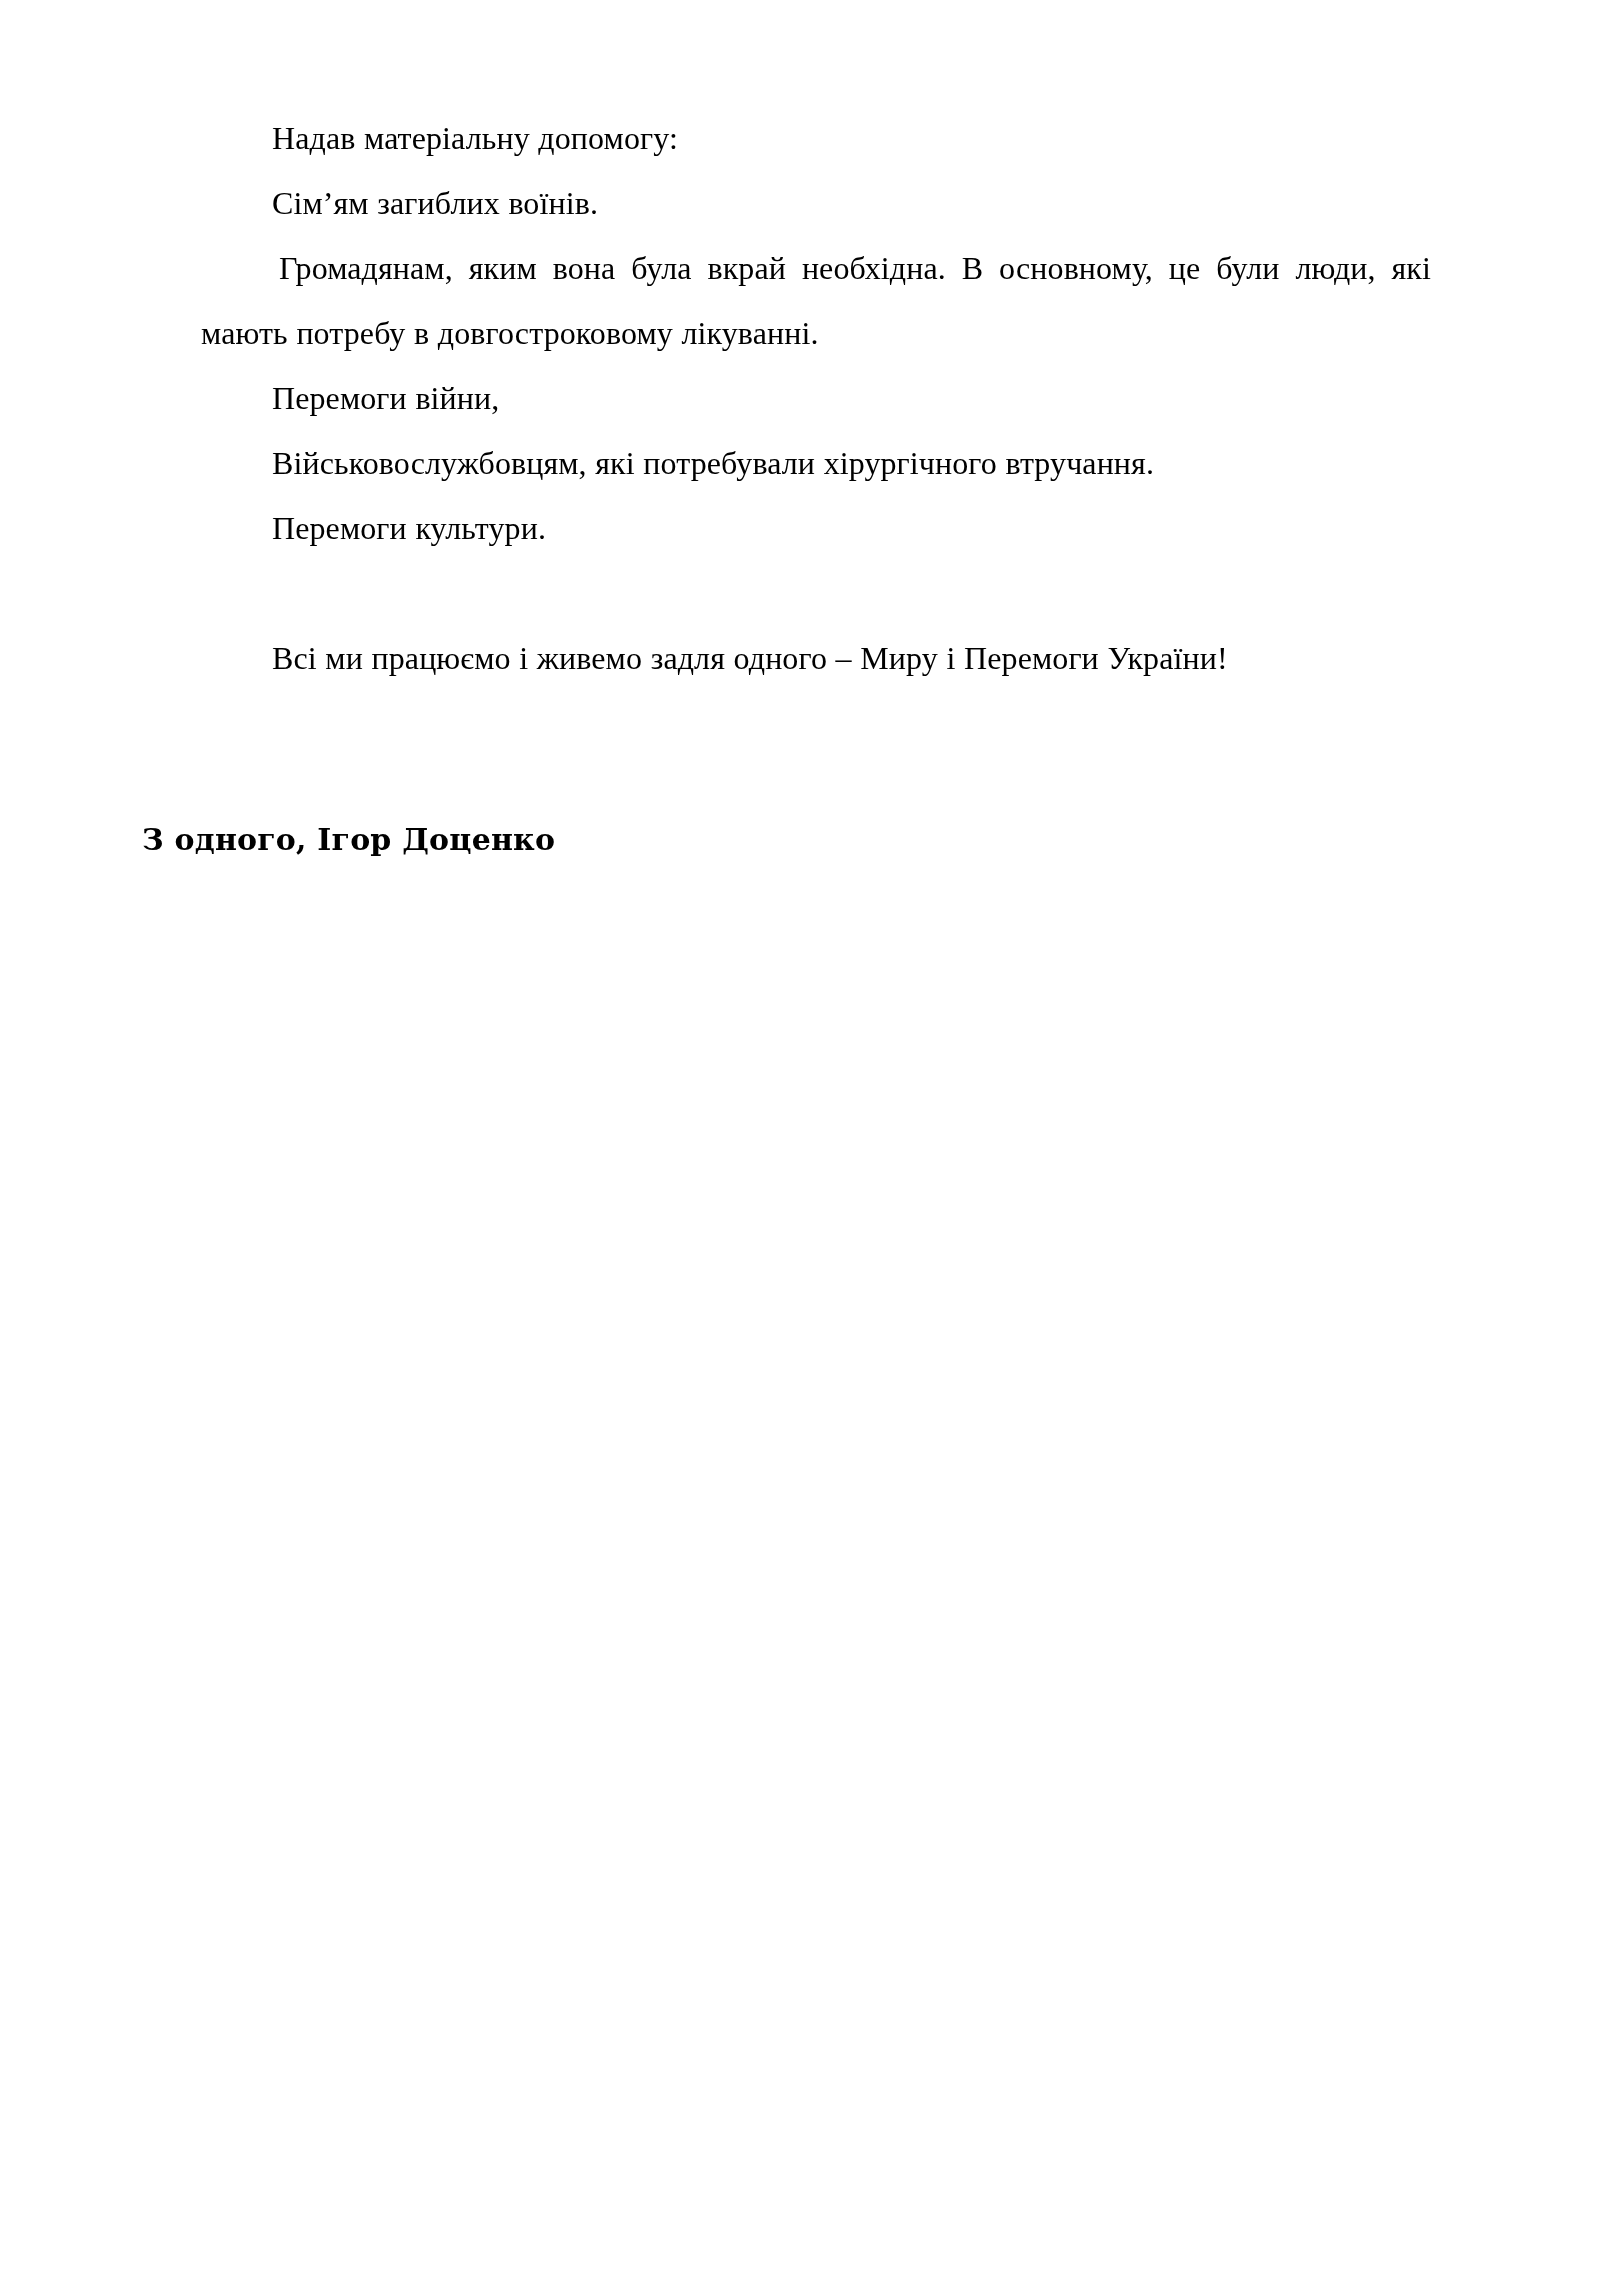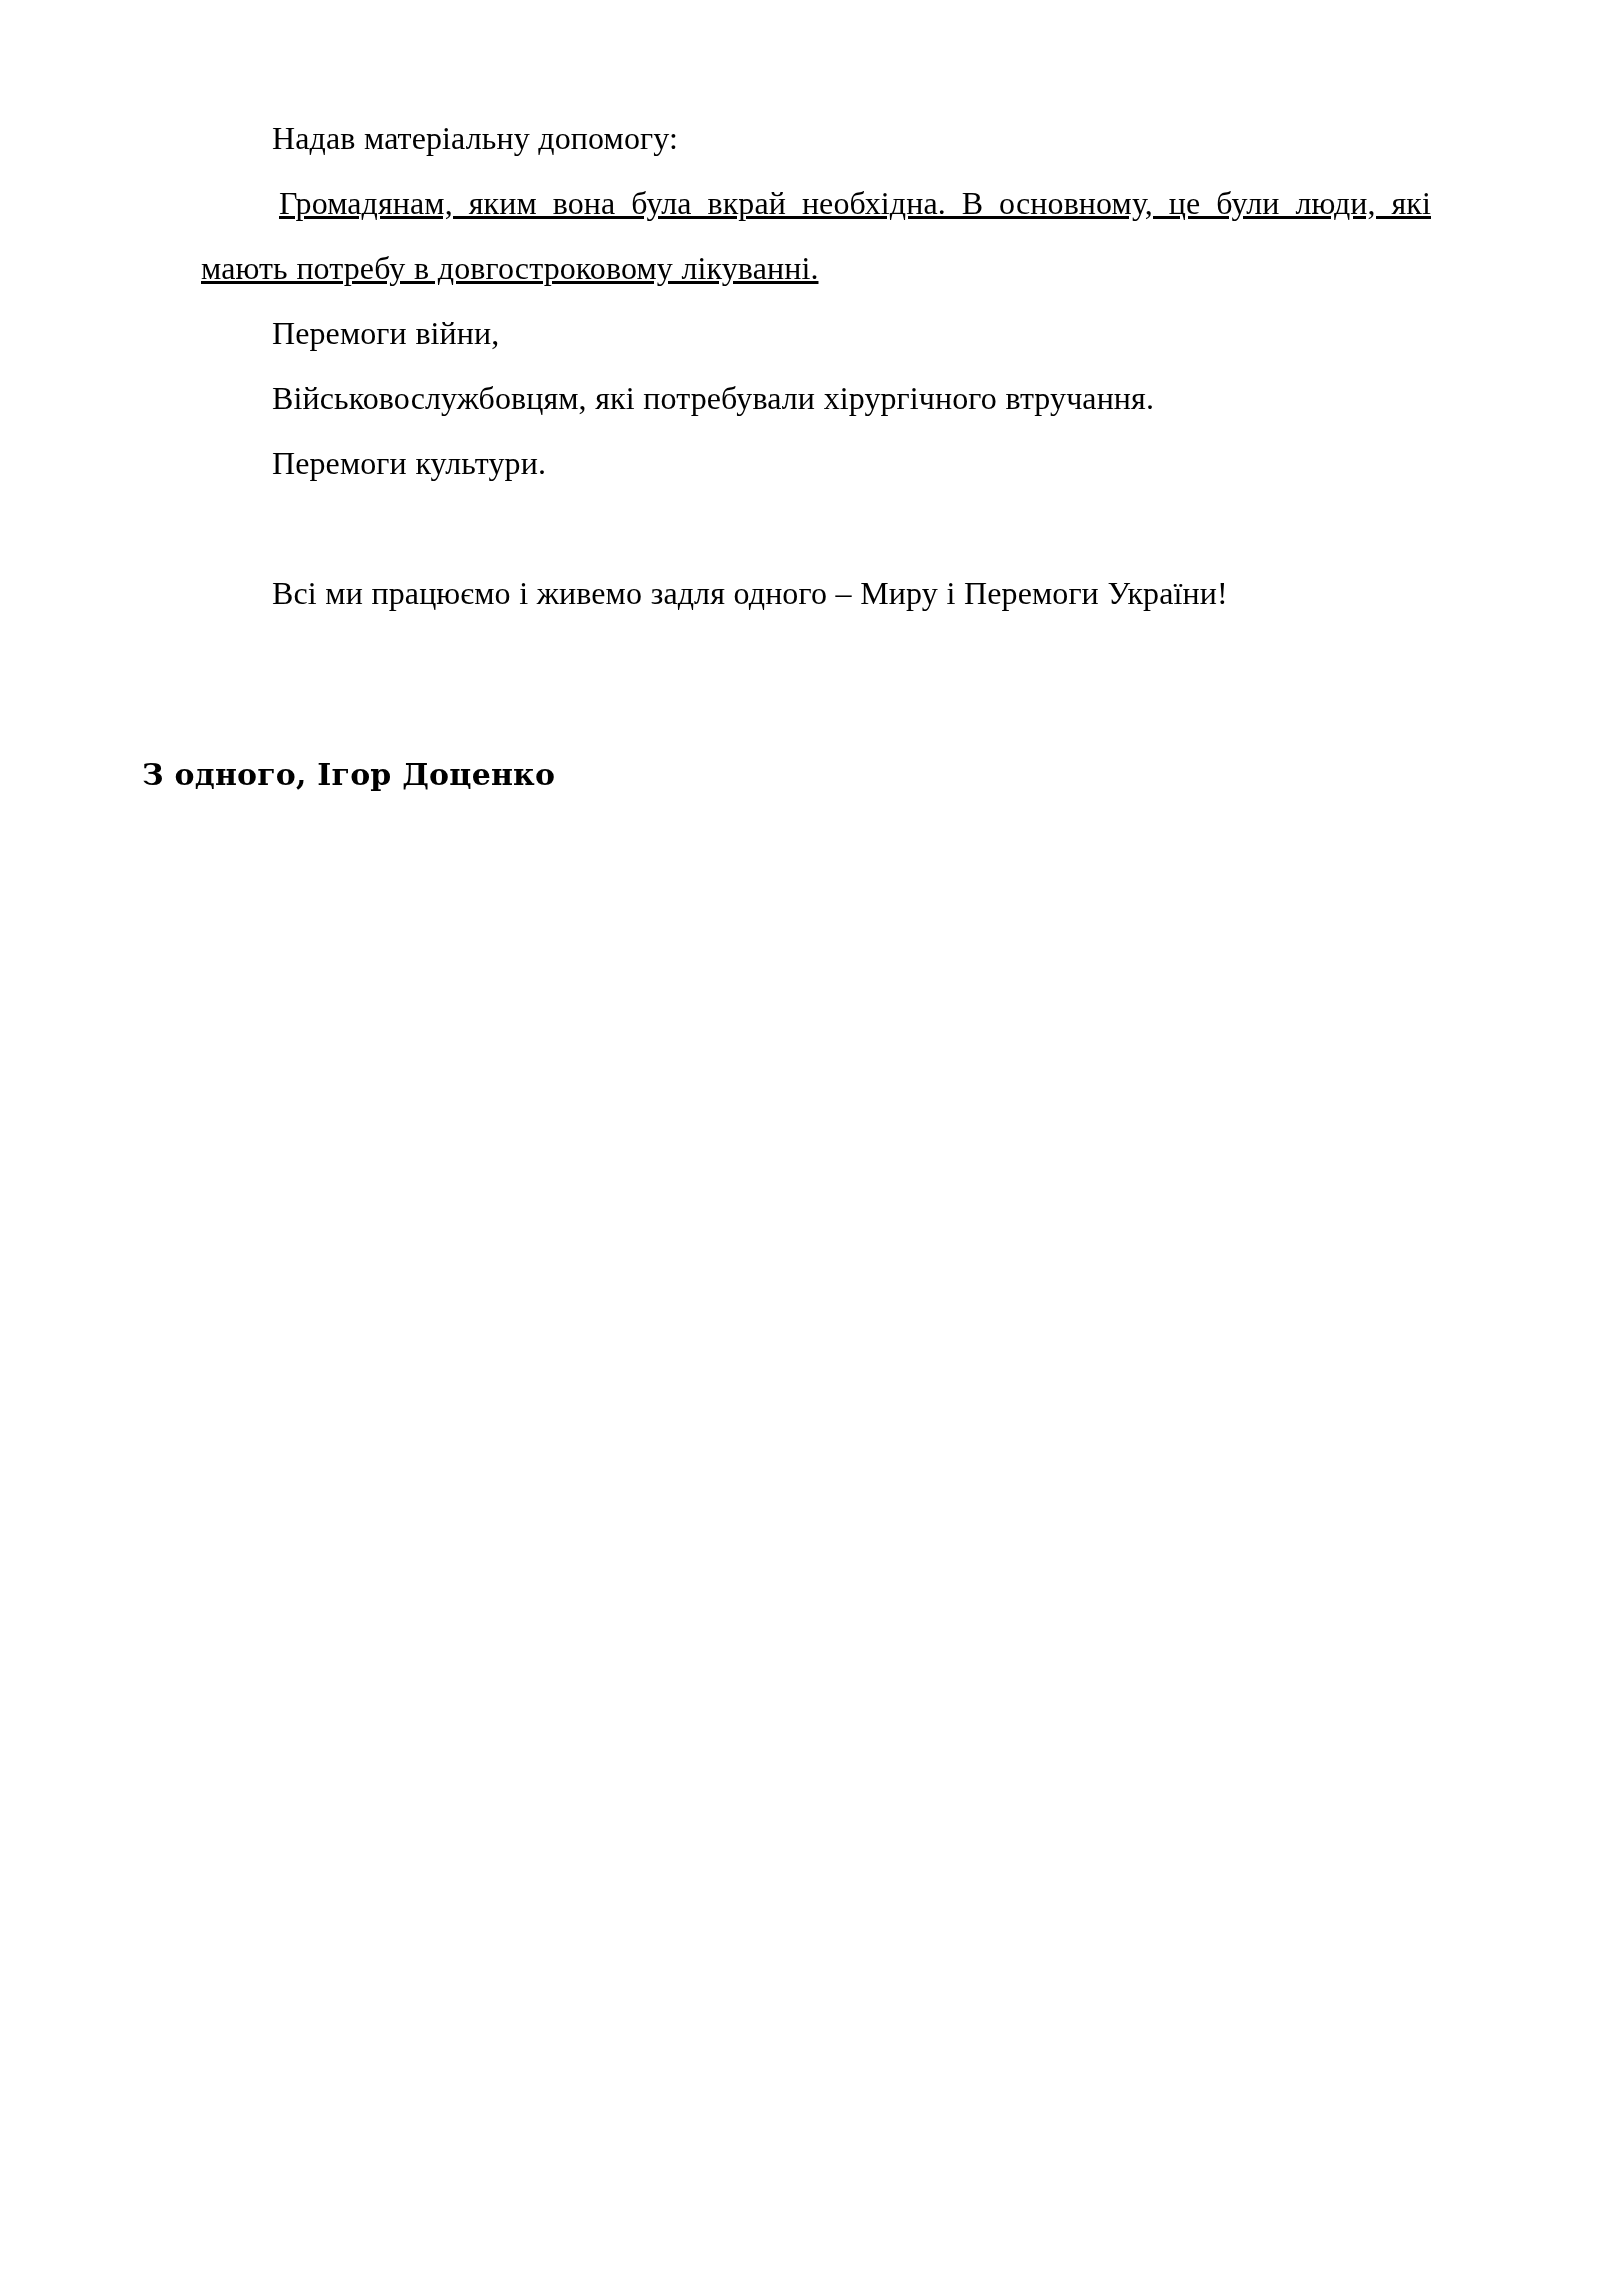--- a/index.html
+++ b/index.html
@@ -40,21 +40,20 @@
   }
 
   
   .para.single {
     text-align: left;
   }
 
   
   .para.lead-space {
     text-indent: 78px;
-    text-decoration: underline;
   }
 
   .spacer-line {
     height: 65px;
   }
 
   .spacer-block {
     height: 125px;
   }
 
@@ -70,20 +69,21 @@
   }
 </style>
 </head>
 <body>
 
 <div class="page">
   <div class="doc-body">
 
     <p class="para single">Надав матеріальну допомогу:</p>
 
+    <p class="para single">Сім’ям загиблих воїнів.</p>
 
     <p class="para lead-space"> Громадянам, яким вона була вкрай необхідна. В основному, це були люди, які мають потребу в довгостроковому лікуванні.</p>
 
     <p class="para single">Перемоги війни,</p>
 
 
     <p class="para single">Військовослужбовцям, які потребували хірургічного втручання.</p>
 
     <p class="para single">Перемоги культури.</p>
 

